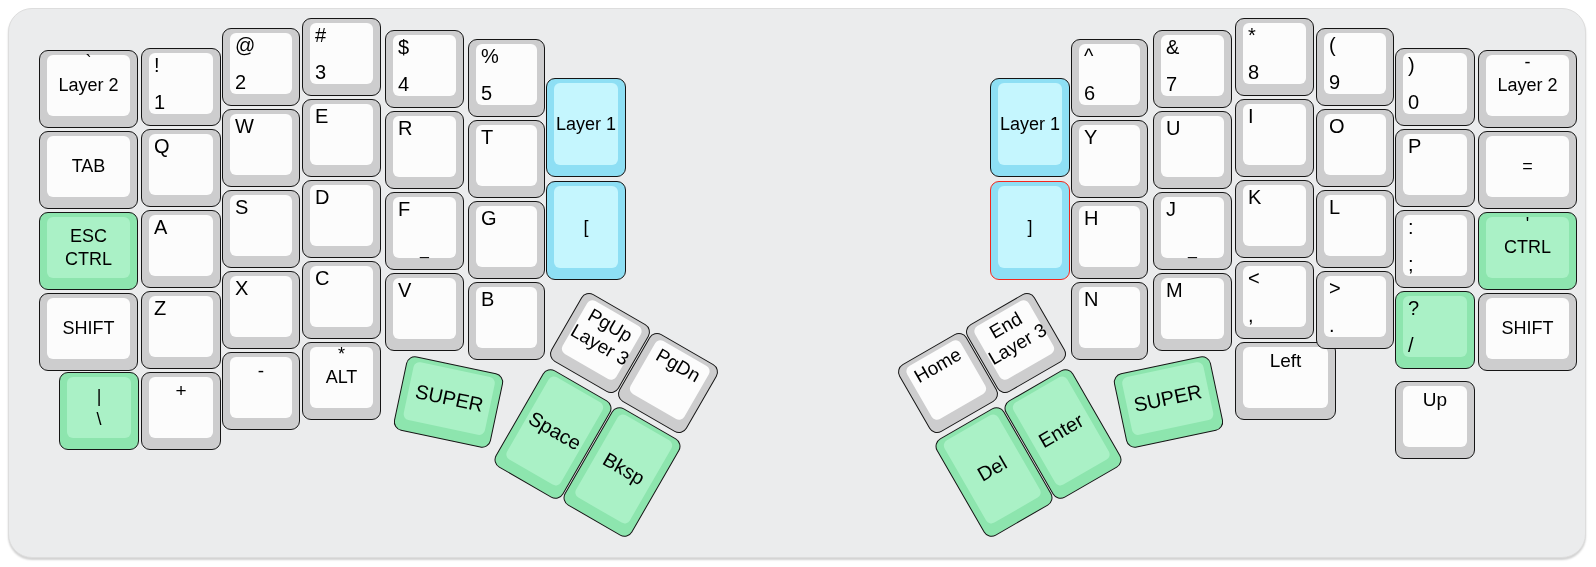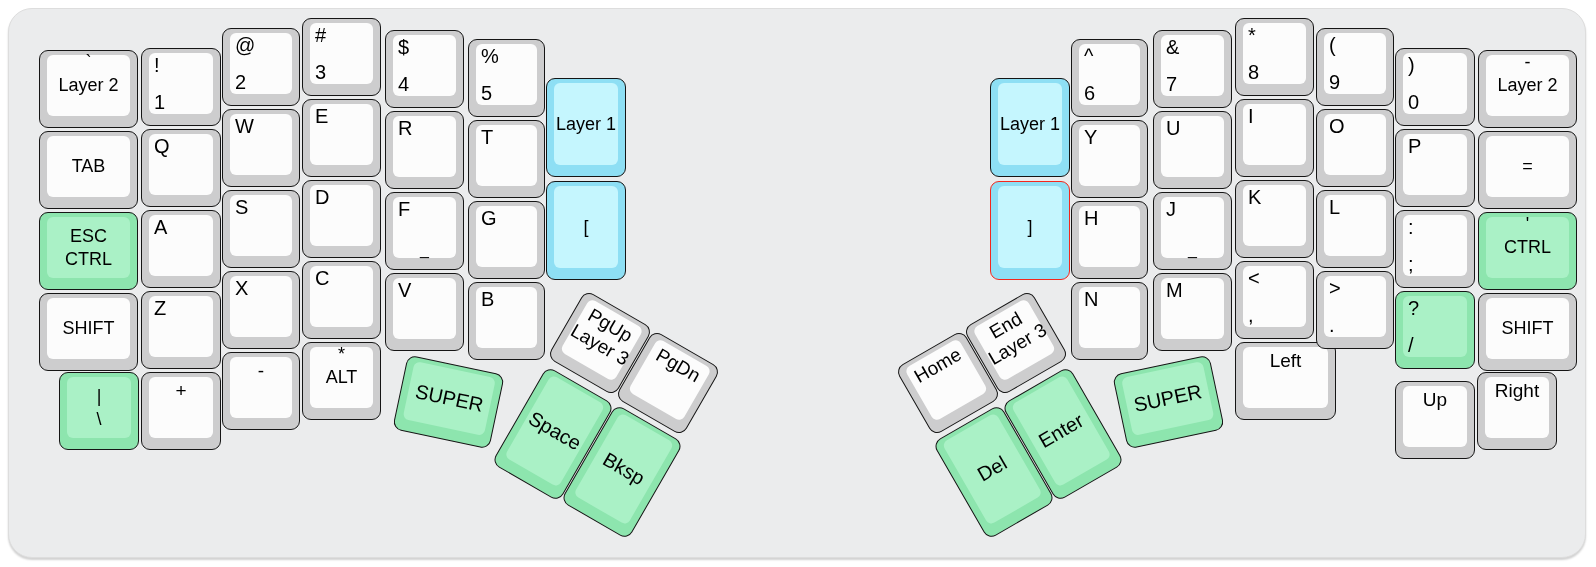--- a/index.html
+++ b/index.html
@@ -399,25 +399,20 @@
           </div>
         </div>
       </div>
       <div class="key white" style="left: 1478px; top: 293px; width: 99px; height: 78px;">
         <div class="keytop">
           <div class="leg-center">
             <div>SHIFT</div>
           </div>
         </div>
       </div>
-      <div class="key white" style="left: 1477px; top: 372px; width: 80px; height: 78px;">
-        <div class="keytop">
-          <div class="leg leg-tc"><div>Right</div></div>
-        </div>
-      </div>
       <div class="key white rot" style="left: 909px; top: 344px; transform: rotate(-30deg); width: 78px; height: 78px;">
         <div class="keytop">
           <div class="leg leg-tc"><div>Home</div></div>
         </div>
       </div>
       <div class="key white rot" style="left: 977px; top: 304px; transform: rotate(-30deg); width: 78px; height: 78px;">
         <div class="keytop">
           <div class="leg leg-tc"><div>End</div><div>Layer 3</div></div>
         </div>
       </div>

